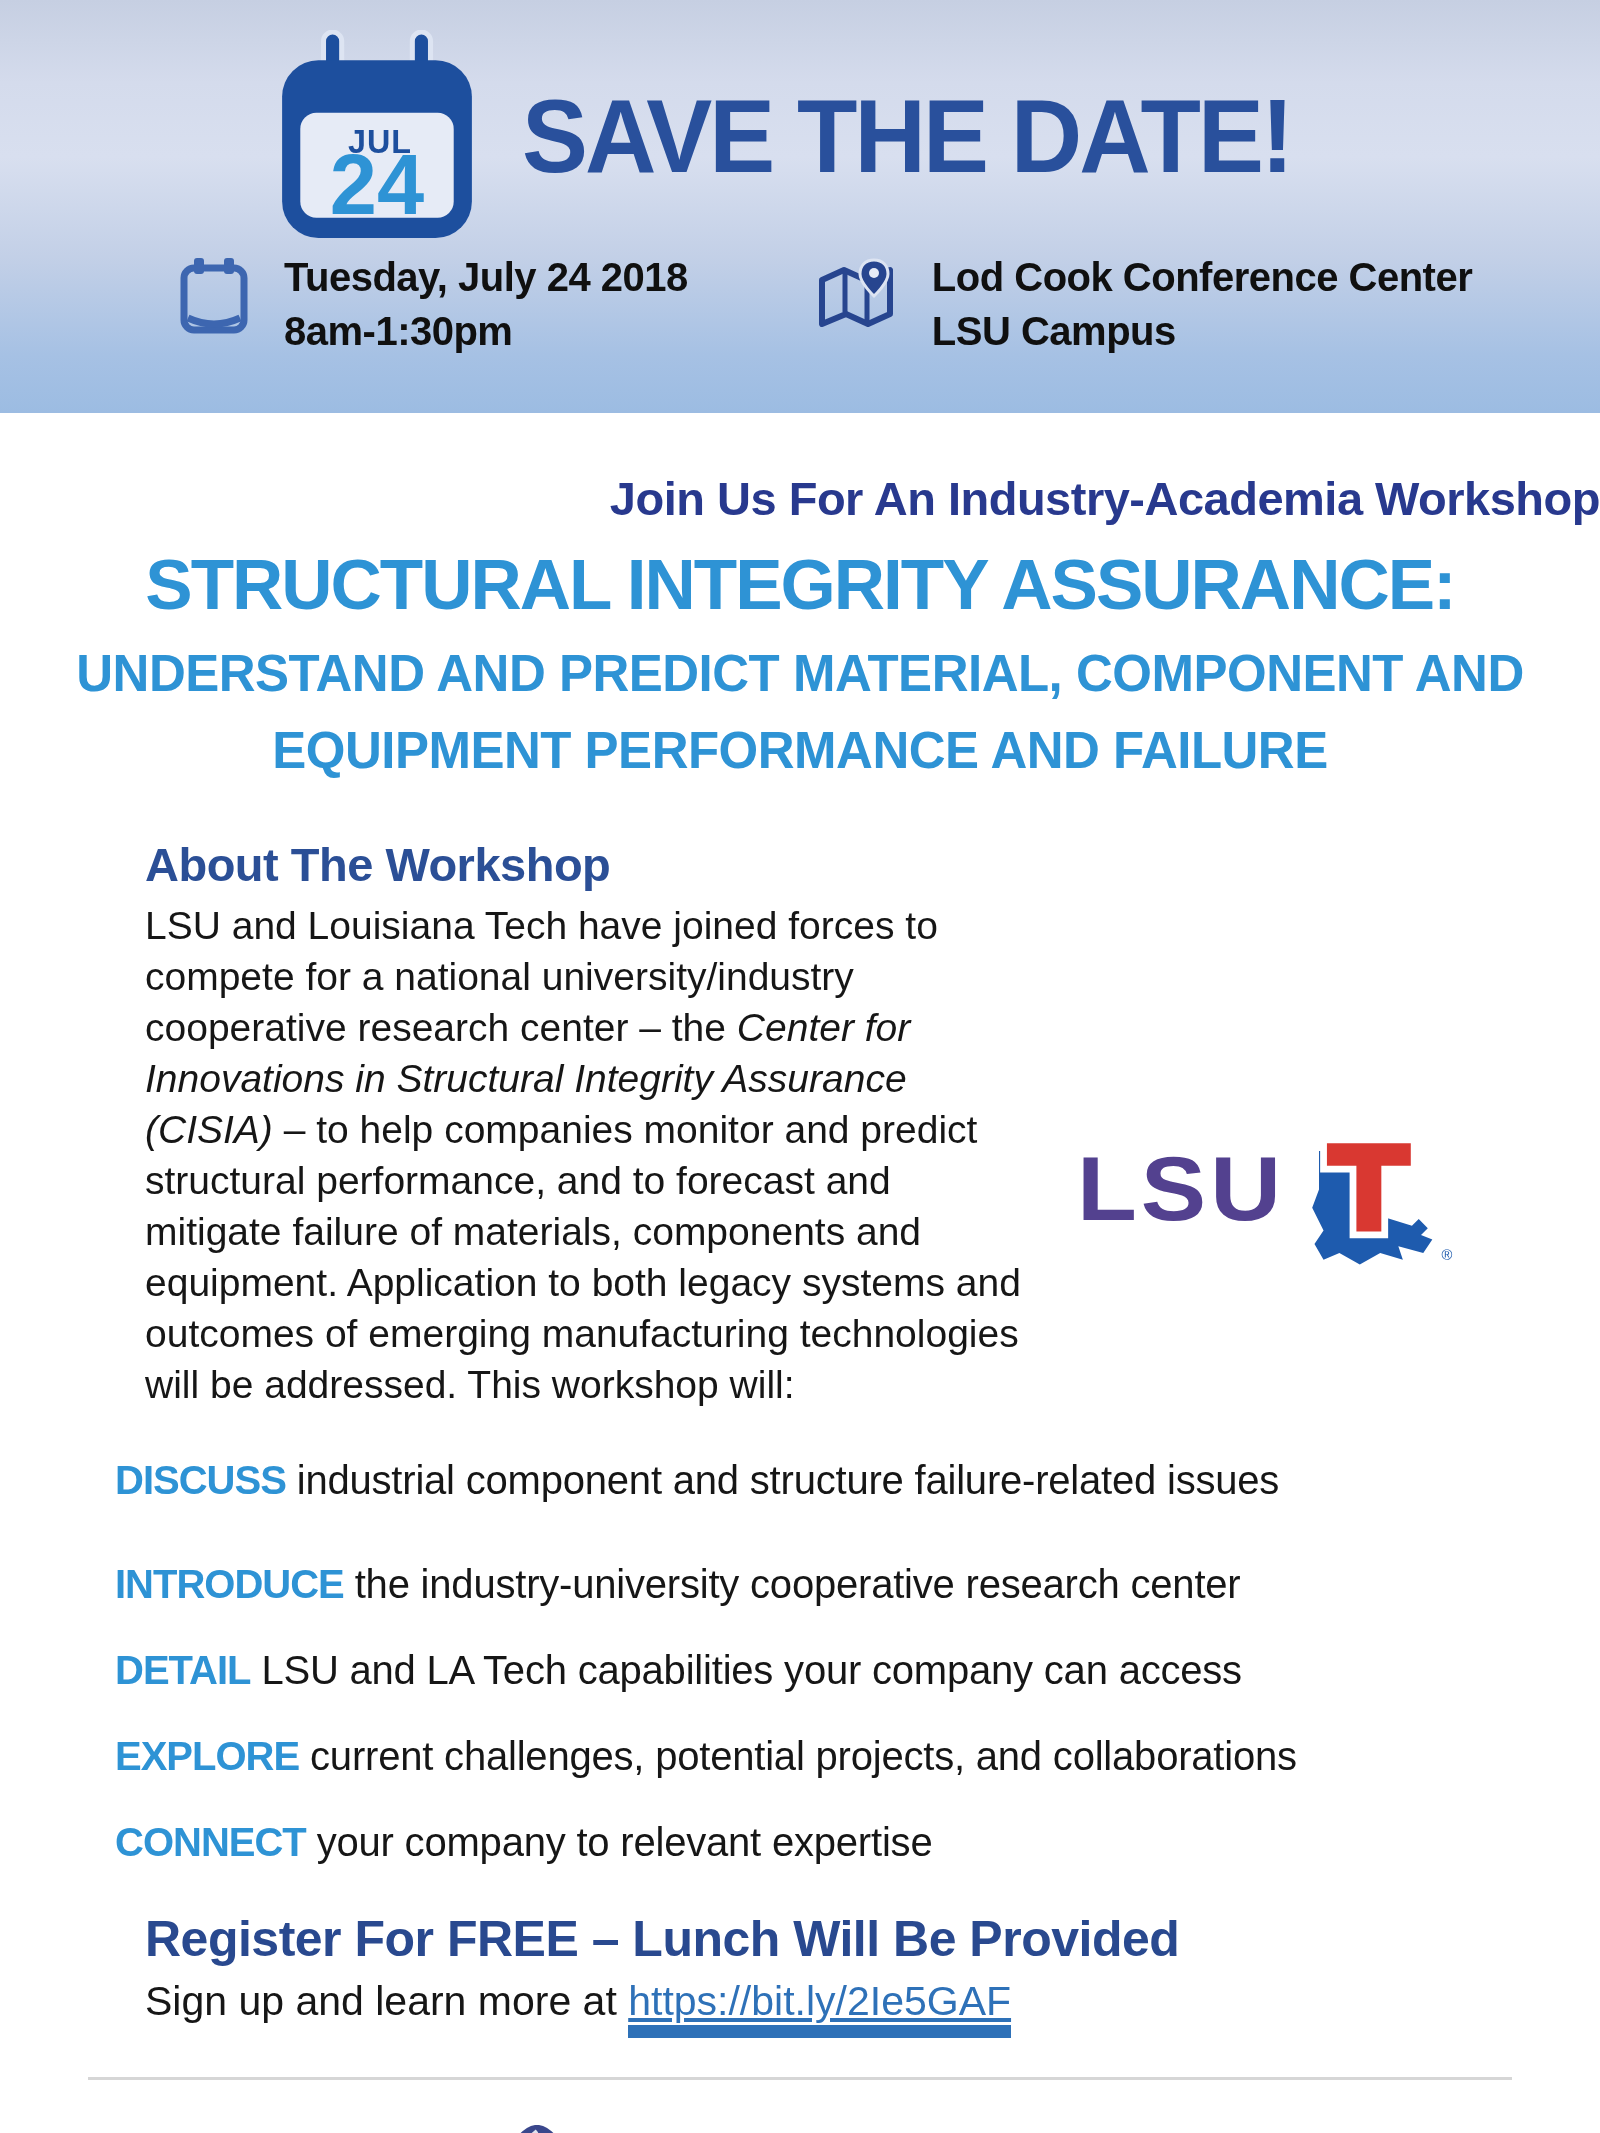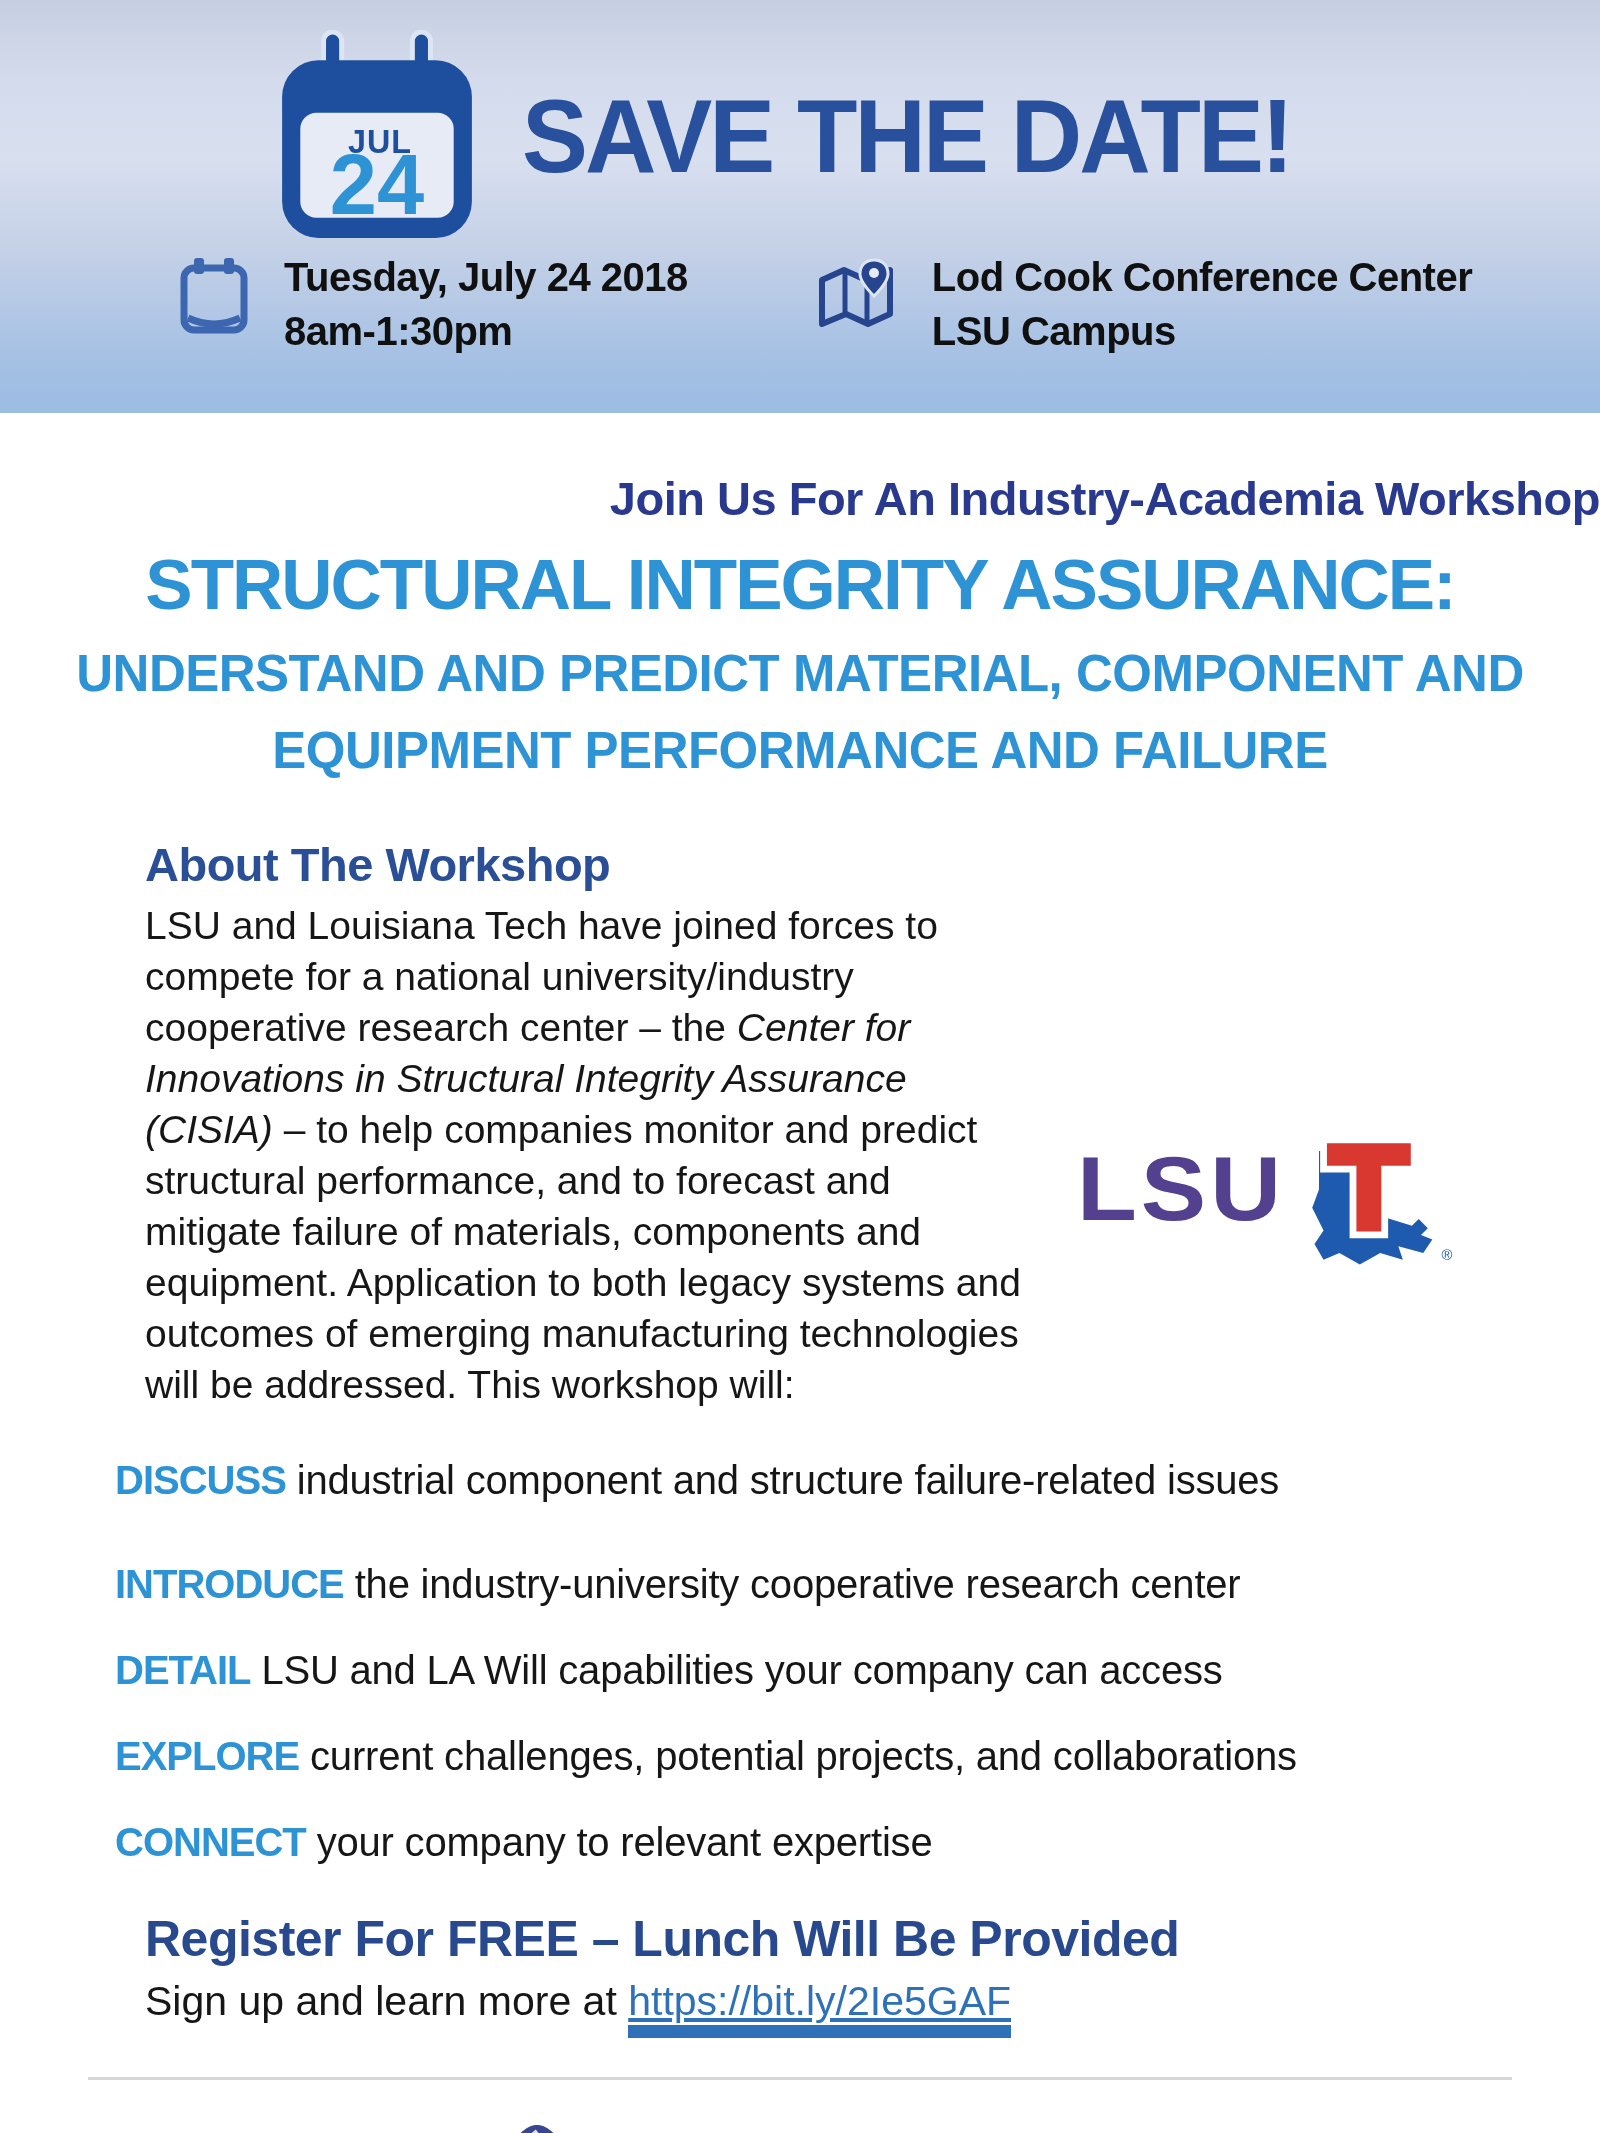--- a/index.html
+++ b/index.html
@@ -141,21 +141,21 @@
           <path d="M34 4 L114 4 L114 30 L88 30 L88 88 L60 88 L60 30 L34 30 Z" fill="#d93831" stroke="#ffffff" stroke-width="6" stroke-linejoin="miter"></path>
           <text x="138" y="110" font-size="13" fill="#1e5bae">®</text>
         </svg>
       </div>
     </div>
   </div>
 
   <div class="bullets">
     <div class="bullet"><span class="kw">DISCUSS</span><span> industrial component and structure failure-related issues</span></div>
     <div class="bullet"><span class="kw">INTRODUCE</span><span> the industry-university cooperative research center</span></div>
-    <div class="bullet"><span class="kw">DETAIL</span><span> LSU and LA Will capabilities your company can access</span></div>
+    <div class="bullet"><span class="kw">DETAIL</span><span> LSU and LA Tech capabilities your company can access</span></div>
     <div class="bullet"><span class="kw">EXPLORE</span><span> current challenges, potential projects, and collaborations</span></div>
     <div class="bullet"><span class="kw">CONNECT</span><span> your company to relevant expertise</span></div>
   </div>
 
   <div class="register">
     <div class="register-heading">Register For FREE – Lunch Will Be Provided</div>
     <div class="signup"><span>Sign up and learn more at </span><a href="#">https://bit.ly/2Ie5GAF</a></div>
   </div>
 
   <div class="divider"></div>

